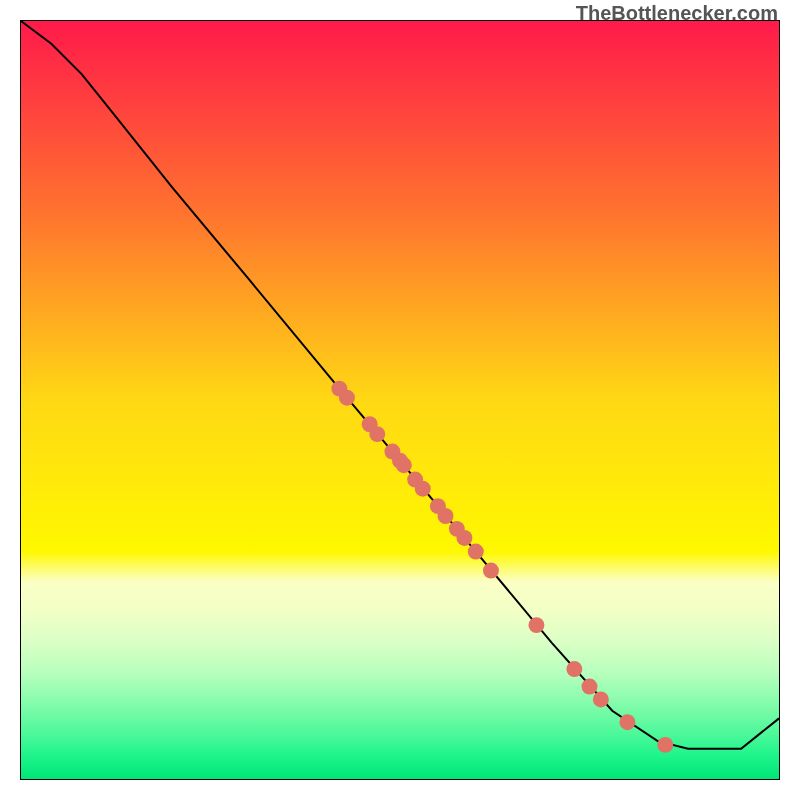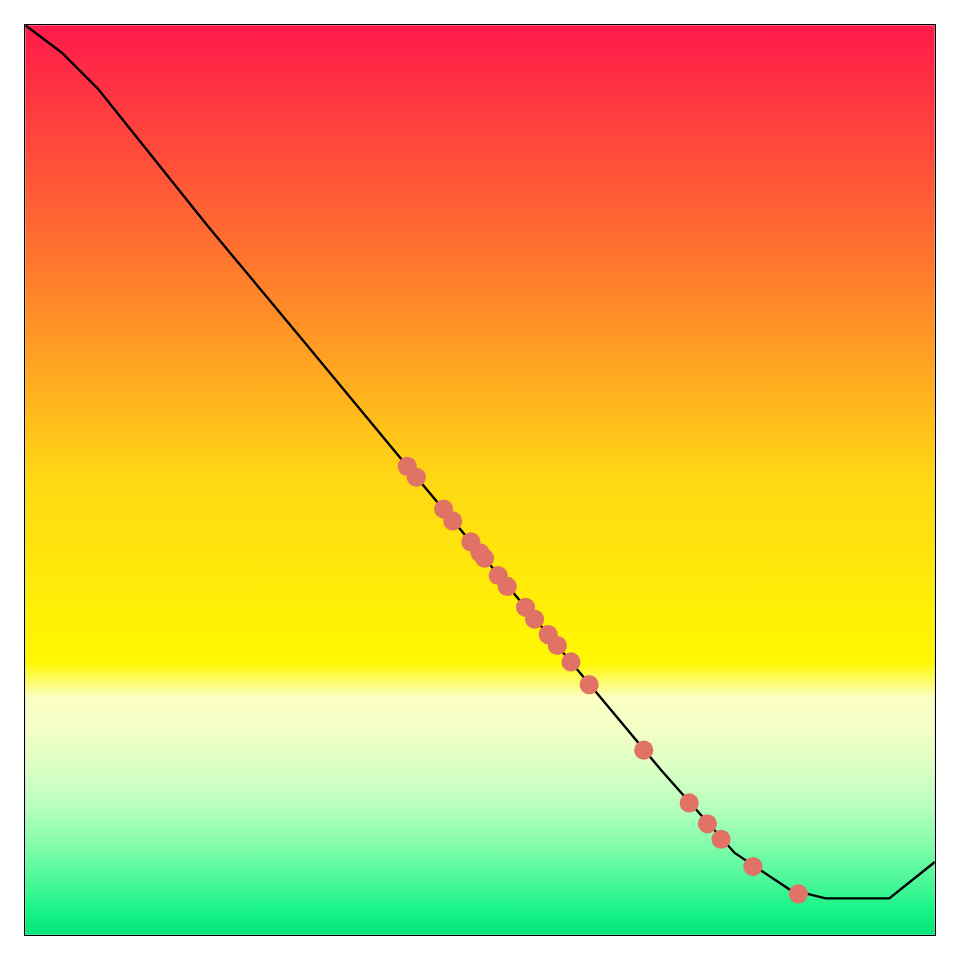--- a/index.html
+++ b/index.html
@@ -45,20 +45,21 @@
     top: 0;
     width: 100%;
     height: 100%;
     z-index: 5;
   }
 </style>
 </head>
 <body>
 
 <div class="chart-container">
+  <div class="watermark">TheBottlenecker.com</div>
   <div class="plot-area">
     <svg class="bg-gradient" viewBox="0 0 760 760" preserveAspectRatio="none">
       <defs>
         <linearGradient id="grad" x1="0" y1="0" x2="0" y2="1">
             <stop offset="0%" stop-color="#ff1a4a"></stop>
             <stop offset="25%" stop-color="#ff722f"></stop>
             <stop offset="50%" stop-color="#ffd814"></stop>
             <stop offset="70%" stop-color="#fff800"></stop>
             <stop offset="74%" stop-color="#fbffc5"></stop>
             <stop offset="78%" stop-color="#f1ffc5"></stop>

